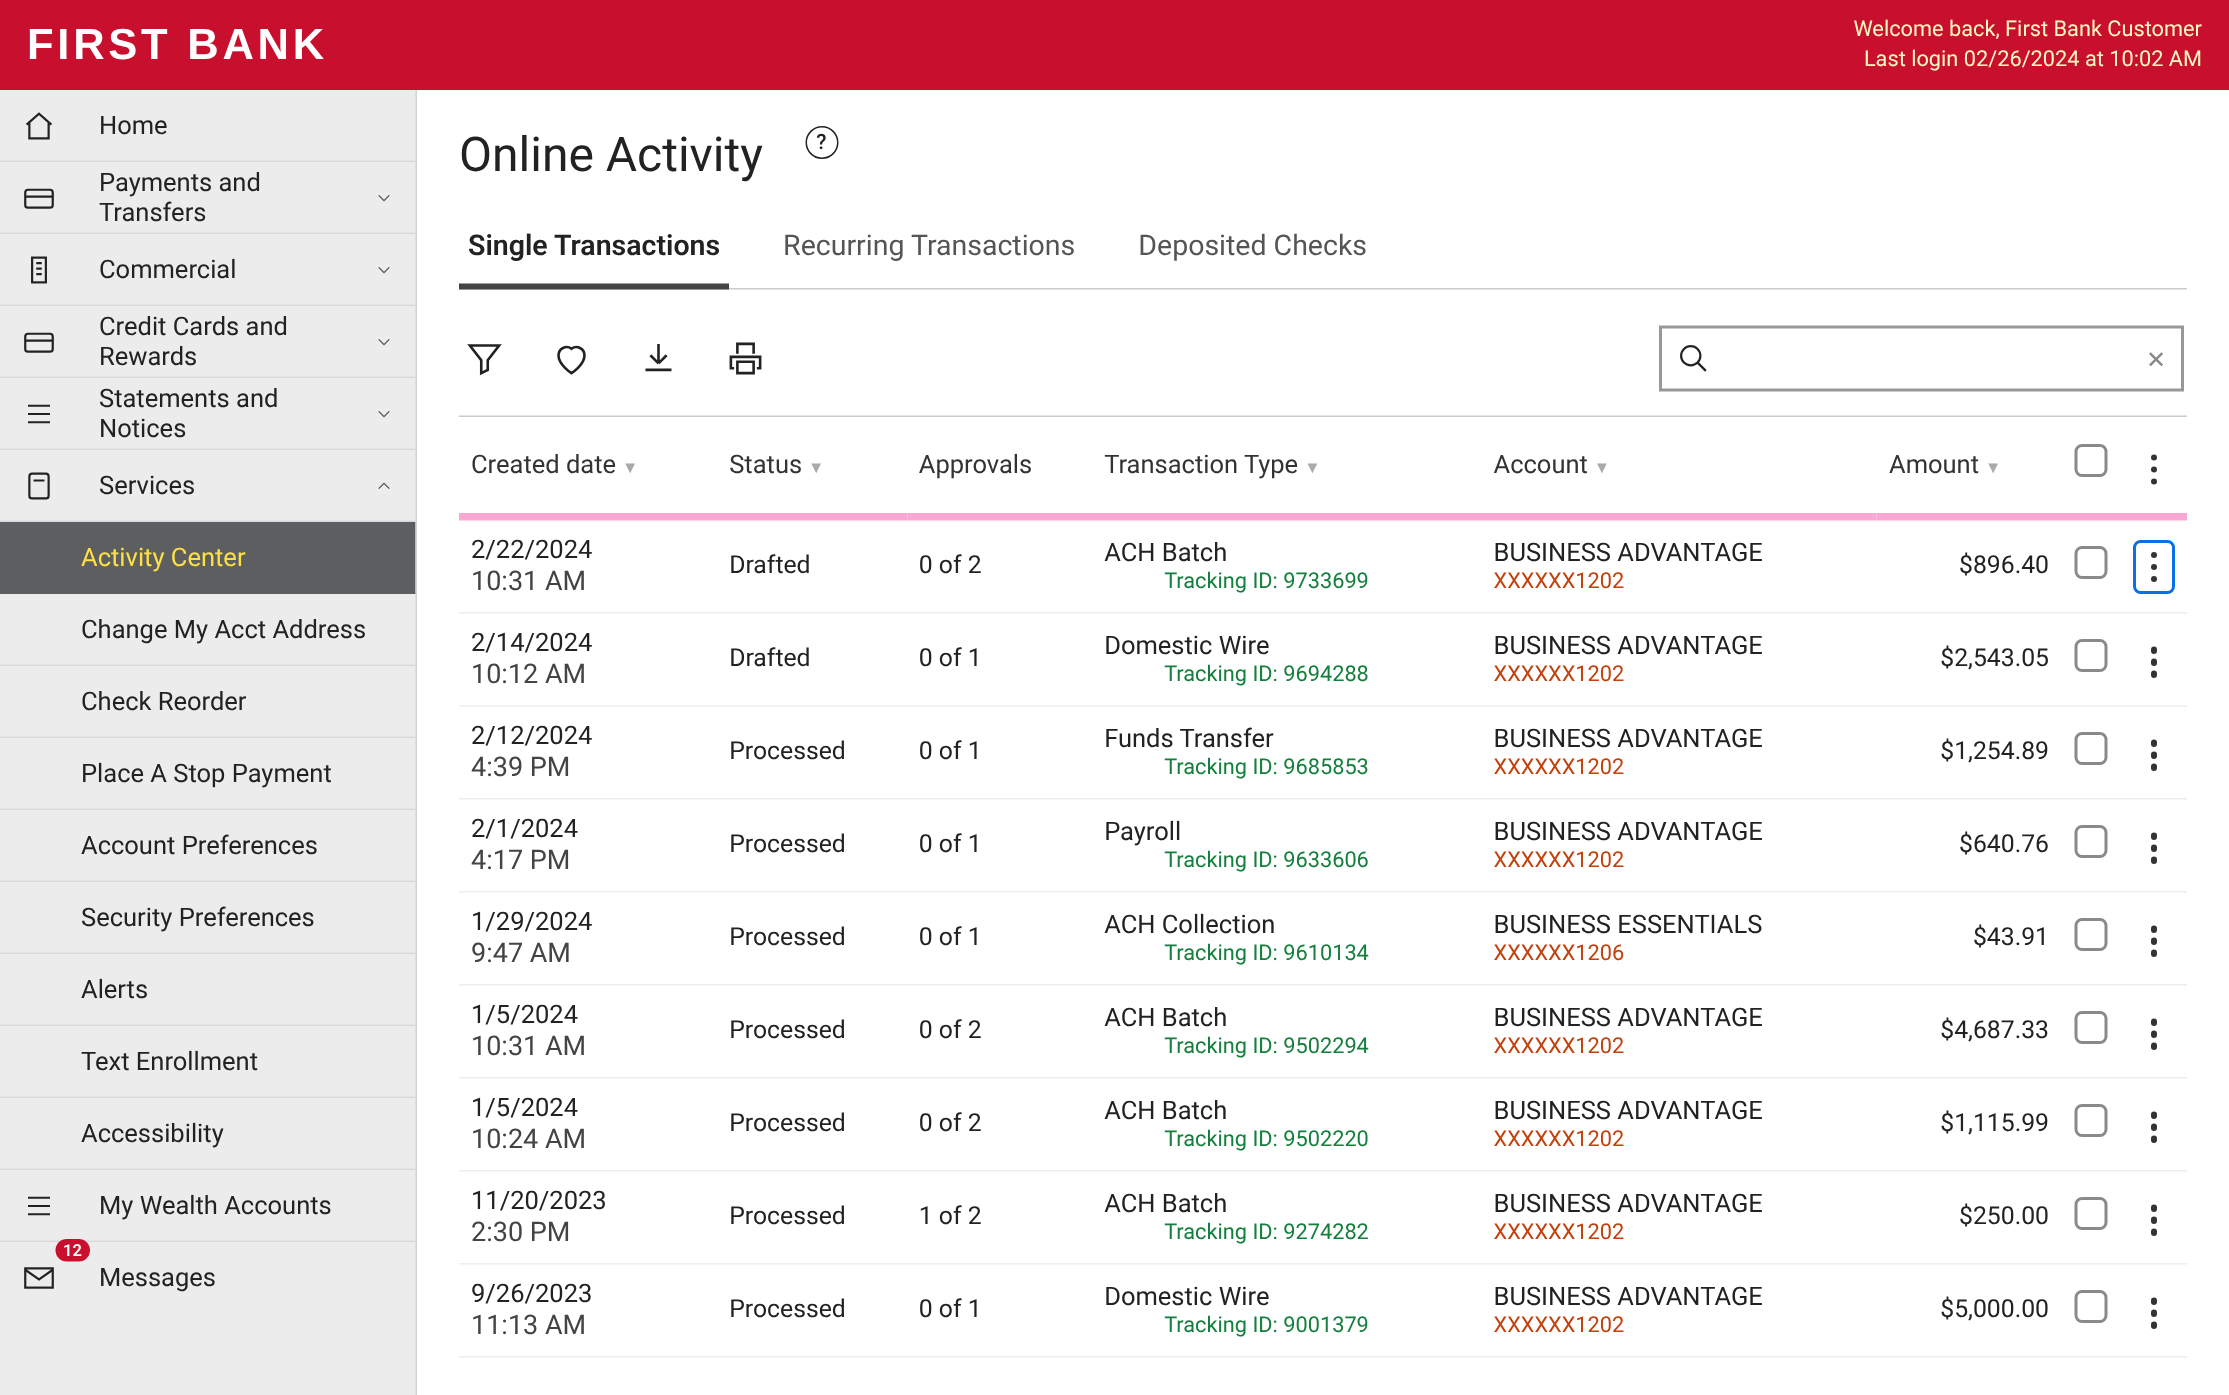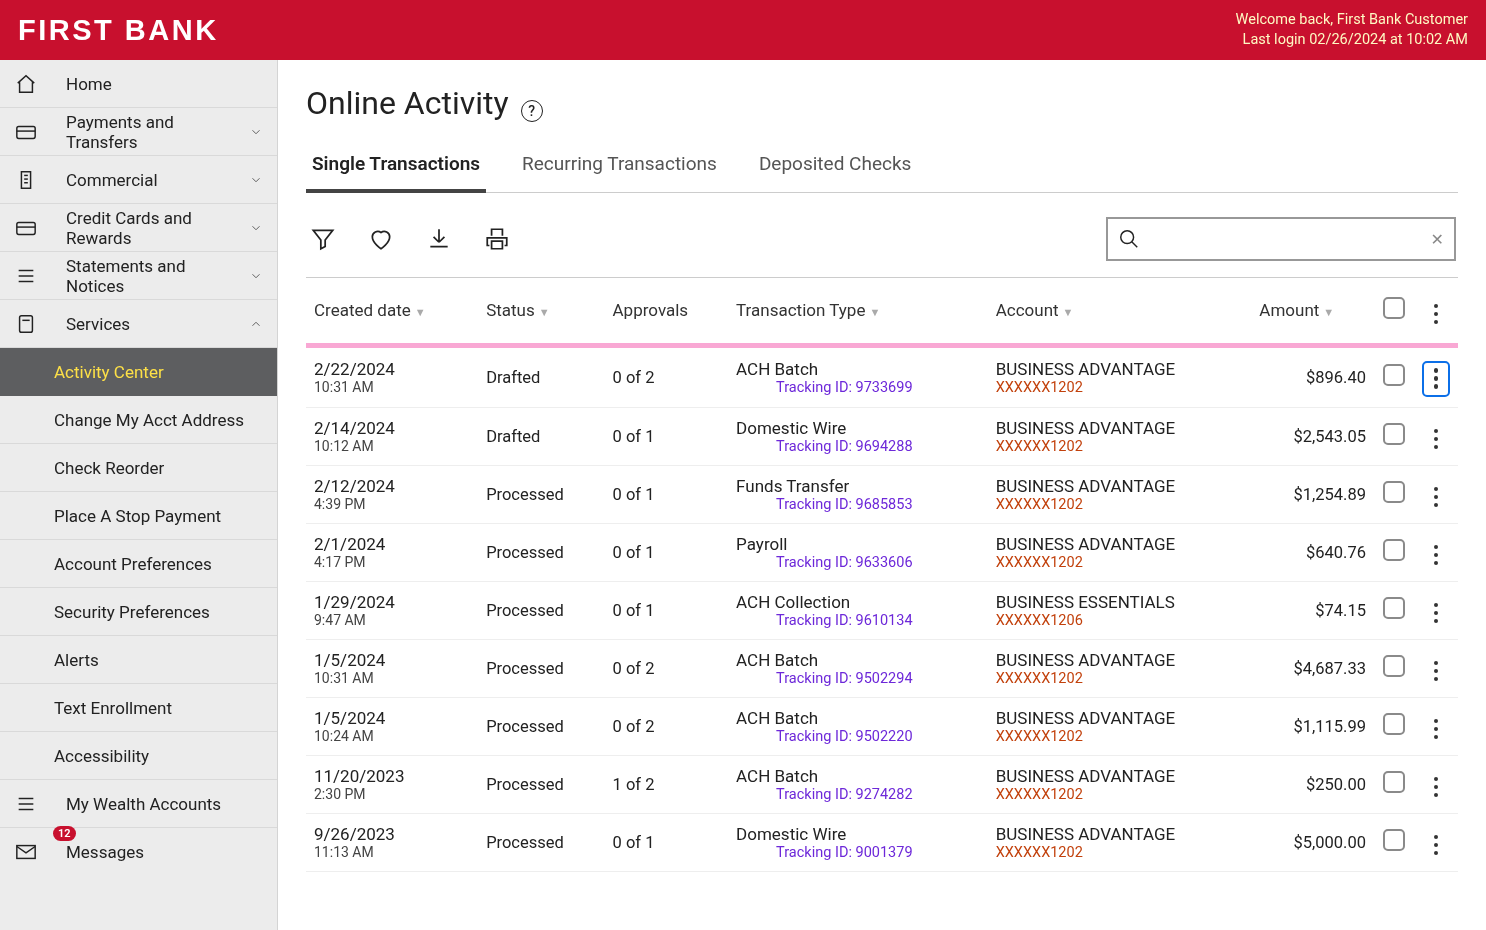--- a/index.html
+++ b/index.html
@@ -11,46 +11,46 @@
 
   .body { display: flex; height: calc(100% - 60px); }
   .sidebar { width: 278px; background: #ececec; border-right: 1px solid #d4d4d4; overflow-y: hidden; flex-shrink: 0; }
   .nav-item { display: flex; align-items: center; padding: 0 14px; height: 48px; border-bottom: 1px solid #d9d9d9; cursor: pointer; gap: 28px; font-size: 17px; }
   .nav-item.active { background: #5d5e60; color: #fde047; border-bottom: 1px solid #5d5e60; }
   .nav-item .icon-slot { width: 24px; display: flex; justify-content: center; flex-shrink: 0; }
   .nav-item .chev { margin-left: auto; }
   .nav-sub { padding-left: 54px; }
   .nav-item.no-border { border-bottom: none; }
   .nav-messages { position: relative; }
-  .badge { position: absolute; left: 37px; top: -2px; background: #c8102e; color: #fff; border-radius: 10px; font-size: 11px; padding: 1px 5px; font-weight: 600; margin-left: 16px; }
+  .badge { position: absolute; left: 37px; top: -2px; background: #c8102e; color: #fff; border-radius: 10px; font-size: 11px; padding: 1px 5px; font-weight: 600; }
 
   .main { flex: 1; padding: 24px 28px 0 28px; overflow-y: hidden; }
-  .title-row { display: flex; align-items: flex-end; gap: 12px; margin-bottom: 20px; }
+  .title-row { display: flex; align-items: flex-start; gap: 28px; margin-bottom: 20px; }
   .page-title { font-size: 32px; font-weight: 400; }
   .help-icon { width: 22px; height: 22px; border: 1.8px solid #222; border-radius: 50%; display: inline-flex; align-items: center; justify-content: center; font-size: 14px; font-weight: 500; cursor: pointer; }
 
   .tabs { display: flex; gap: 30px; border-bottom: 1px solid #ccc; margin-bottom: 18px; }
   .tab { font-size: 19px; padding: 10px 6px 14px 6px; cursor: pointer; color: #555; }
   .tab.active { font-weight: 600; color: #222; border-bottom: 4px solid #444; margin-bottom: -1px; }
 
   .toolbar { display: flex; align-items: center; gap: 28px; padding: 6px 2px 16px 2px; border-bottom: 1px solid #ccc; }
   .tool-icon { cursor: pointer; display: inline-flex; padding: 2px; }
   .searchbox { margin-left: auto; width: 350px; height: 44px; border: 2px solid #989898; display: flex; align-items: center; padding: 0 10px; gap: 6px; }
   .searchbox input { border: none; outline: none; flex: 1; font-size: 15px; background: transparent; }
   .clear-x { color: #888; cursor: pointer; font-size: 16px; }
 
   table.txn { width: 100%; border-collapse: collapse; }
   table.txn th { text-align: left; padding: 14px 8px; font-weight: 400; font-size: 17px; color: #333; border-bottom: 5px solid #f9a8d4; white-space: nowrap; user-select: none; }
   table.txn th.sortable { cursor: pointer; }
   .sort-arrow { color: #aaa; font-size: 11px; margin-left: 4px; }
   table.txn td { padding: 10px 8px; border-bottom: 1px solid #eee; font-size: 16.5px; vertical-align: middle; }
   .date-cell .d1 { font-size: 17px; }
-  .date-cell .d2 { font-size: 14px; color: #444; }
+  .date-cell .d2 { font-size: 18px; color: #444; }
   .txn-cell .t1 { font-size: 17px; }
-  .txn-cell .t2 { font-size: 14.5px; color: #6d28d9; margin-left: 40px; }
+  .txn-cell .t2 { font-size: 14.5px; color: #15803d; margin-left: 40px; }
   .acct-cell .a1 { font-size: 17px; }
   .acct-cell .a2 { font-size: 14.5px; color: #c2410c; }
   td.amount { text-align: right; padding-right: 22px; font-size: 17px; }
   th.amount-h { text-align: right; padding-right: 22px; }
   .chk { width: 22px; height: 22px; border: 2px solid #8a8a8a; border-radius: 5px; cursor: pointer; display: inline-block; }
   .kebab { width: 24px; height: 30px; display: inline-flex; flex-direction: column; align-items: center; justify-content: center; gap: 3.5px; cursor: pointer; border-radius: 5px; }
   .kebab span { width: 4.5px; height: 4.5px; background: #333; border-radius: 50%; }
   .kebab.highlight { border: 2px solid #0b6fe8; width: 28px; height: 36px; }
   svg { display: block; }
   .icon-path { stroke: #222; stroke-width: 1.6; fill: none; }
@@ -364,21 +364,21 @@
             <td>Processed</td>
             <td>0 of 1</td>
             <td class="txn-cell">
               <div class="t1">ACH Collection</div>
               <div class="t2">Tracking ID: 9610134</div>
             </td>
             <td class="acct-cell">
               <div class="a1">BUSINESS ESSENTIALS</div>
               <div class="a2">XXXXXX1206</div>
             </td>
-            <td class="amount">$74.15</td>
+            <td class="amount">$43.91</td>
             <td style="text-align:center;"><span class="chk"></span></td>
             <td style="text-align:center;"><span class="kebab">
                 <span></span>
                 <span></span>
                 <span></span>
               </span></td>
           </tr>
           <tr>
             <td class="date-cell">
               <div class="d1">1/5/2024</div>

